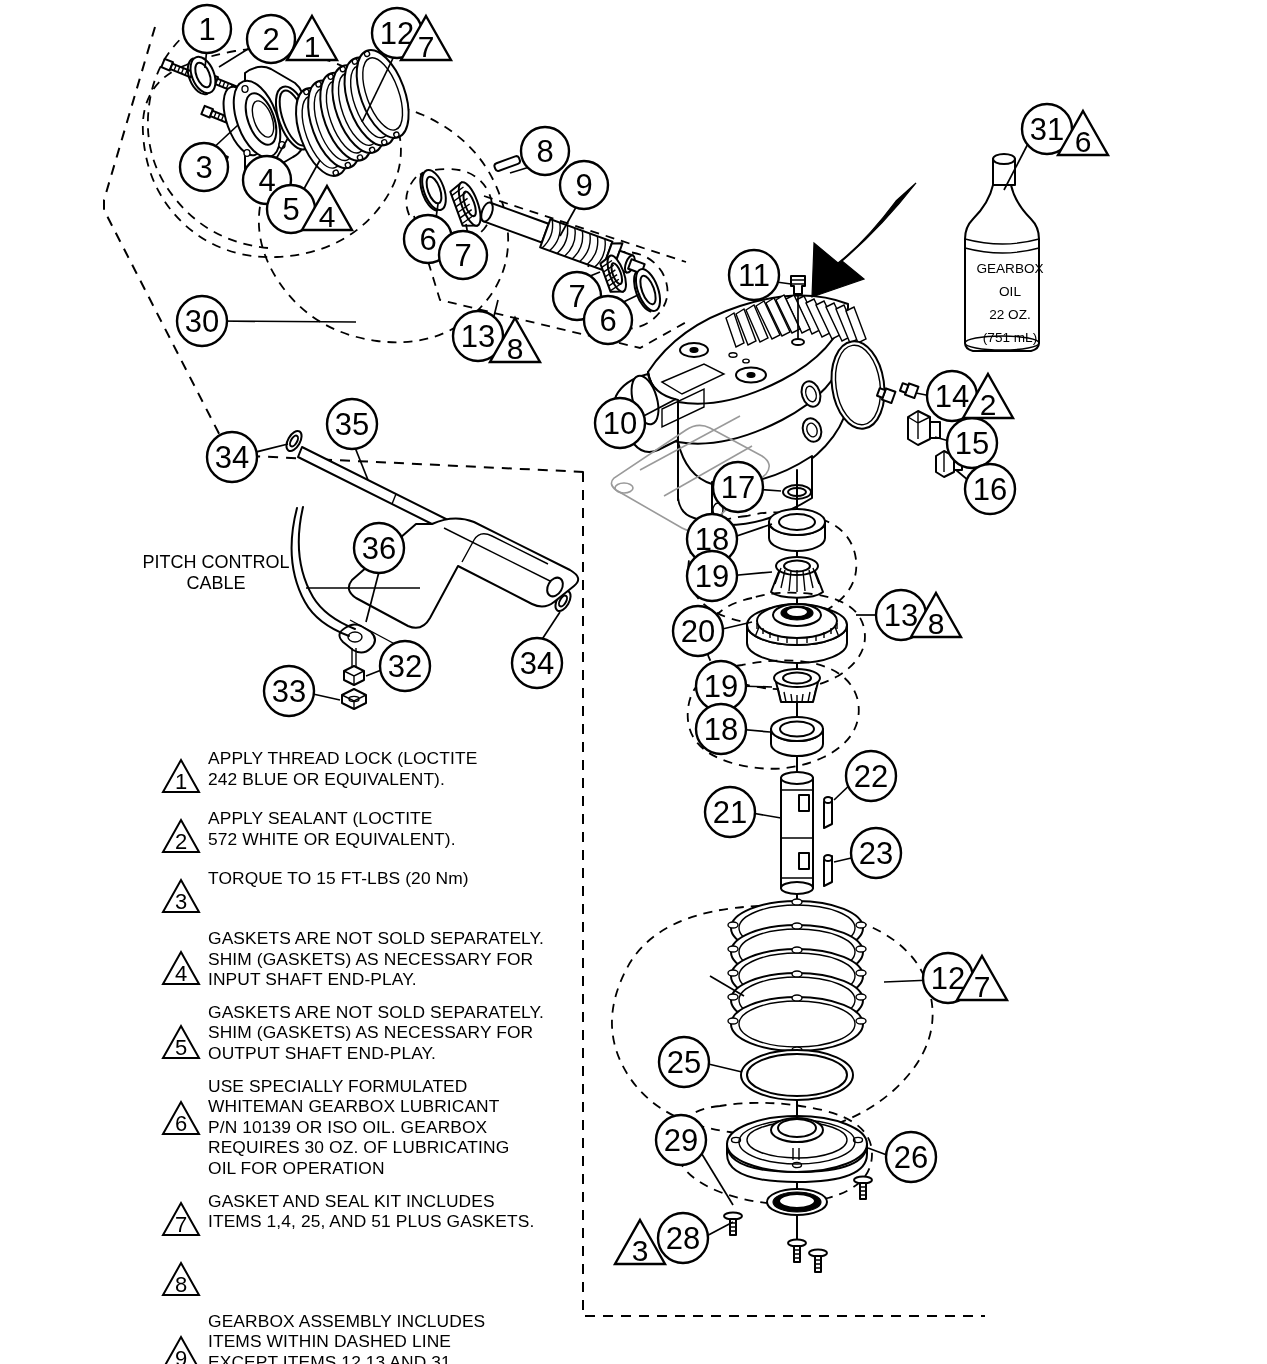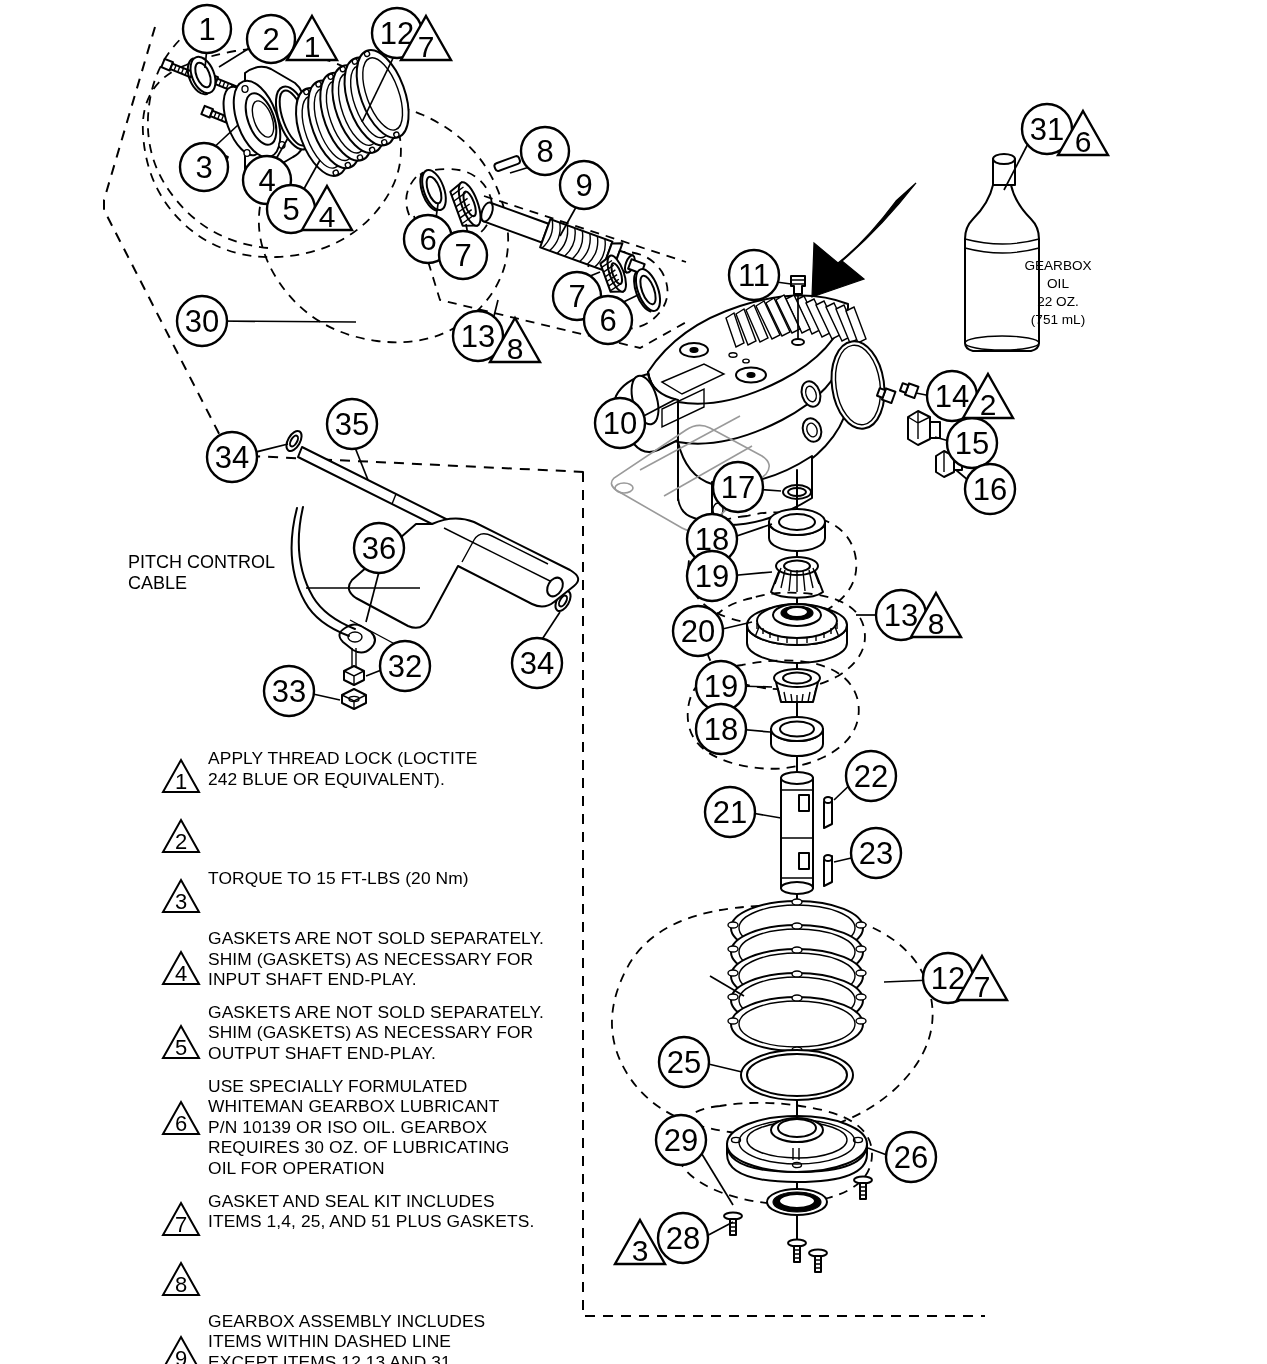--- a/index.html
+++ b/index.html
@@ -11,22 +11,22 @@
   .note{display:flex;align-items:flex-start;margin-bottom:12px;}
   .note .tri{flex:0 0 42px;height:40px;position:relative;margin-right:6px;}
   .note .tri svg{position:absolute;left:0;top:0;}
   .note .txt{font-size:17.4px;line-height:20.6px;letter-spacing:.1px;white-space:pre-line;}
   .n1 .tri,.n2 .tri,.n3 .tri{margin-top:8px;}
   .n4 .tri,.n5 .tri{margin-top:20px;}
   .n6 .tri{margin-top:22px;}
   .n7 .tri,.n8 .tri{margin-top:8px;}
   .n9 .tri{margin-top:22px;}
   .bottlelabel{position:absolute;left:967px;top:257px;width:86px;text-align:center;
-    font-size:13.6px;line-height:18px;white-space:pre-line;padding-left:48px;}
-  .pcc{position:absolute;left:128px;top:552px;width:176px;text-align:left;
+    font-size:13.6px;line-height:23px;white-space:pre-line;}
+  .pcc{position:absolute;left:128px;top:552px;width:176px;text-align:center;
     font-size:18px;line-height:21px;white-space:pre-line;}
   text{font-family:"Liberation Sans","DejaVu Sans",sans-serif;}
 </style>
 </head>
 <body>
 
 <div id="root">
 
 <svg class="layer" viewBox="0 0 1267 1364">
   <defs>
@@ -785,20 +785,22 @@
         <div class="txt">APPLY THREAD LOCK (LOCTITE
 242 BLUE OR EQUIVALENT).</div>
       </div>
       <div class="note n2">
         <div class="tri">
           <svg width="42" height="40" viewBox="0 0 42 40">
             <path d="M21 4 L39 36 L3 36 Z" fill="#fff" stroke="#000" stroke-width="2"></path>
             <text x="21" y="33" text-anchor="middle" font-size="22" font-family="Liberation Sans, DejaVu Sans, sans-serif">2</text>
           </svg>
         </div>
+        <div class="txt">APPLY SEALANT (LOCTITE
+572 WHITE OR EQUIVALENT).</div>
       </div>
       <div class="note n3">
         <div class="tri">
           <svg width="42" height="40" viewBox="0 0 42 40">
             <path d="M21 4 L39 36 L3 36 Z" fill="#fff" stroke="#000" stroke-width="2"></path>
             <text x="21" y="33" text-anchor="middle" font-size="22" font-family="Liberation Sans, DejaVu Sans, sans-serif">3</text>
           </svg>
         </div>
         <div class="txt">TORQUE TO 15 FT-LBS (20 Nm)</div>
       </div>

